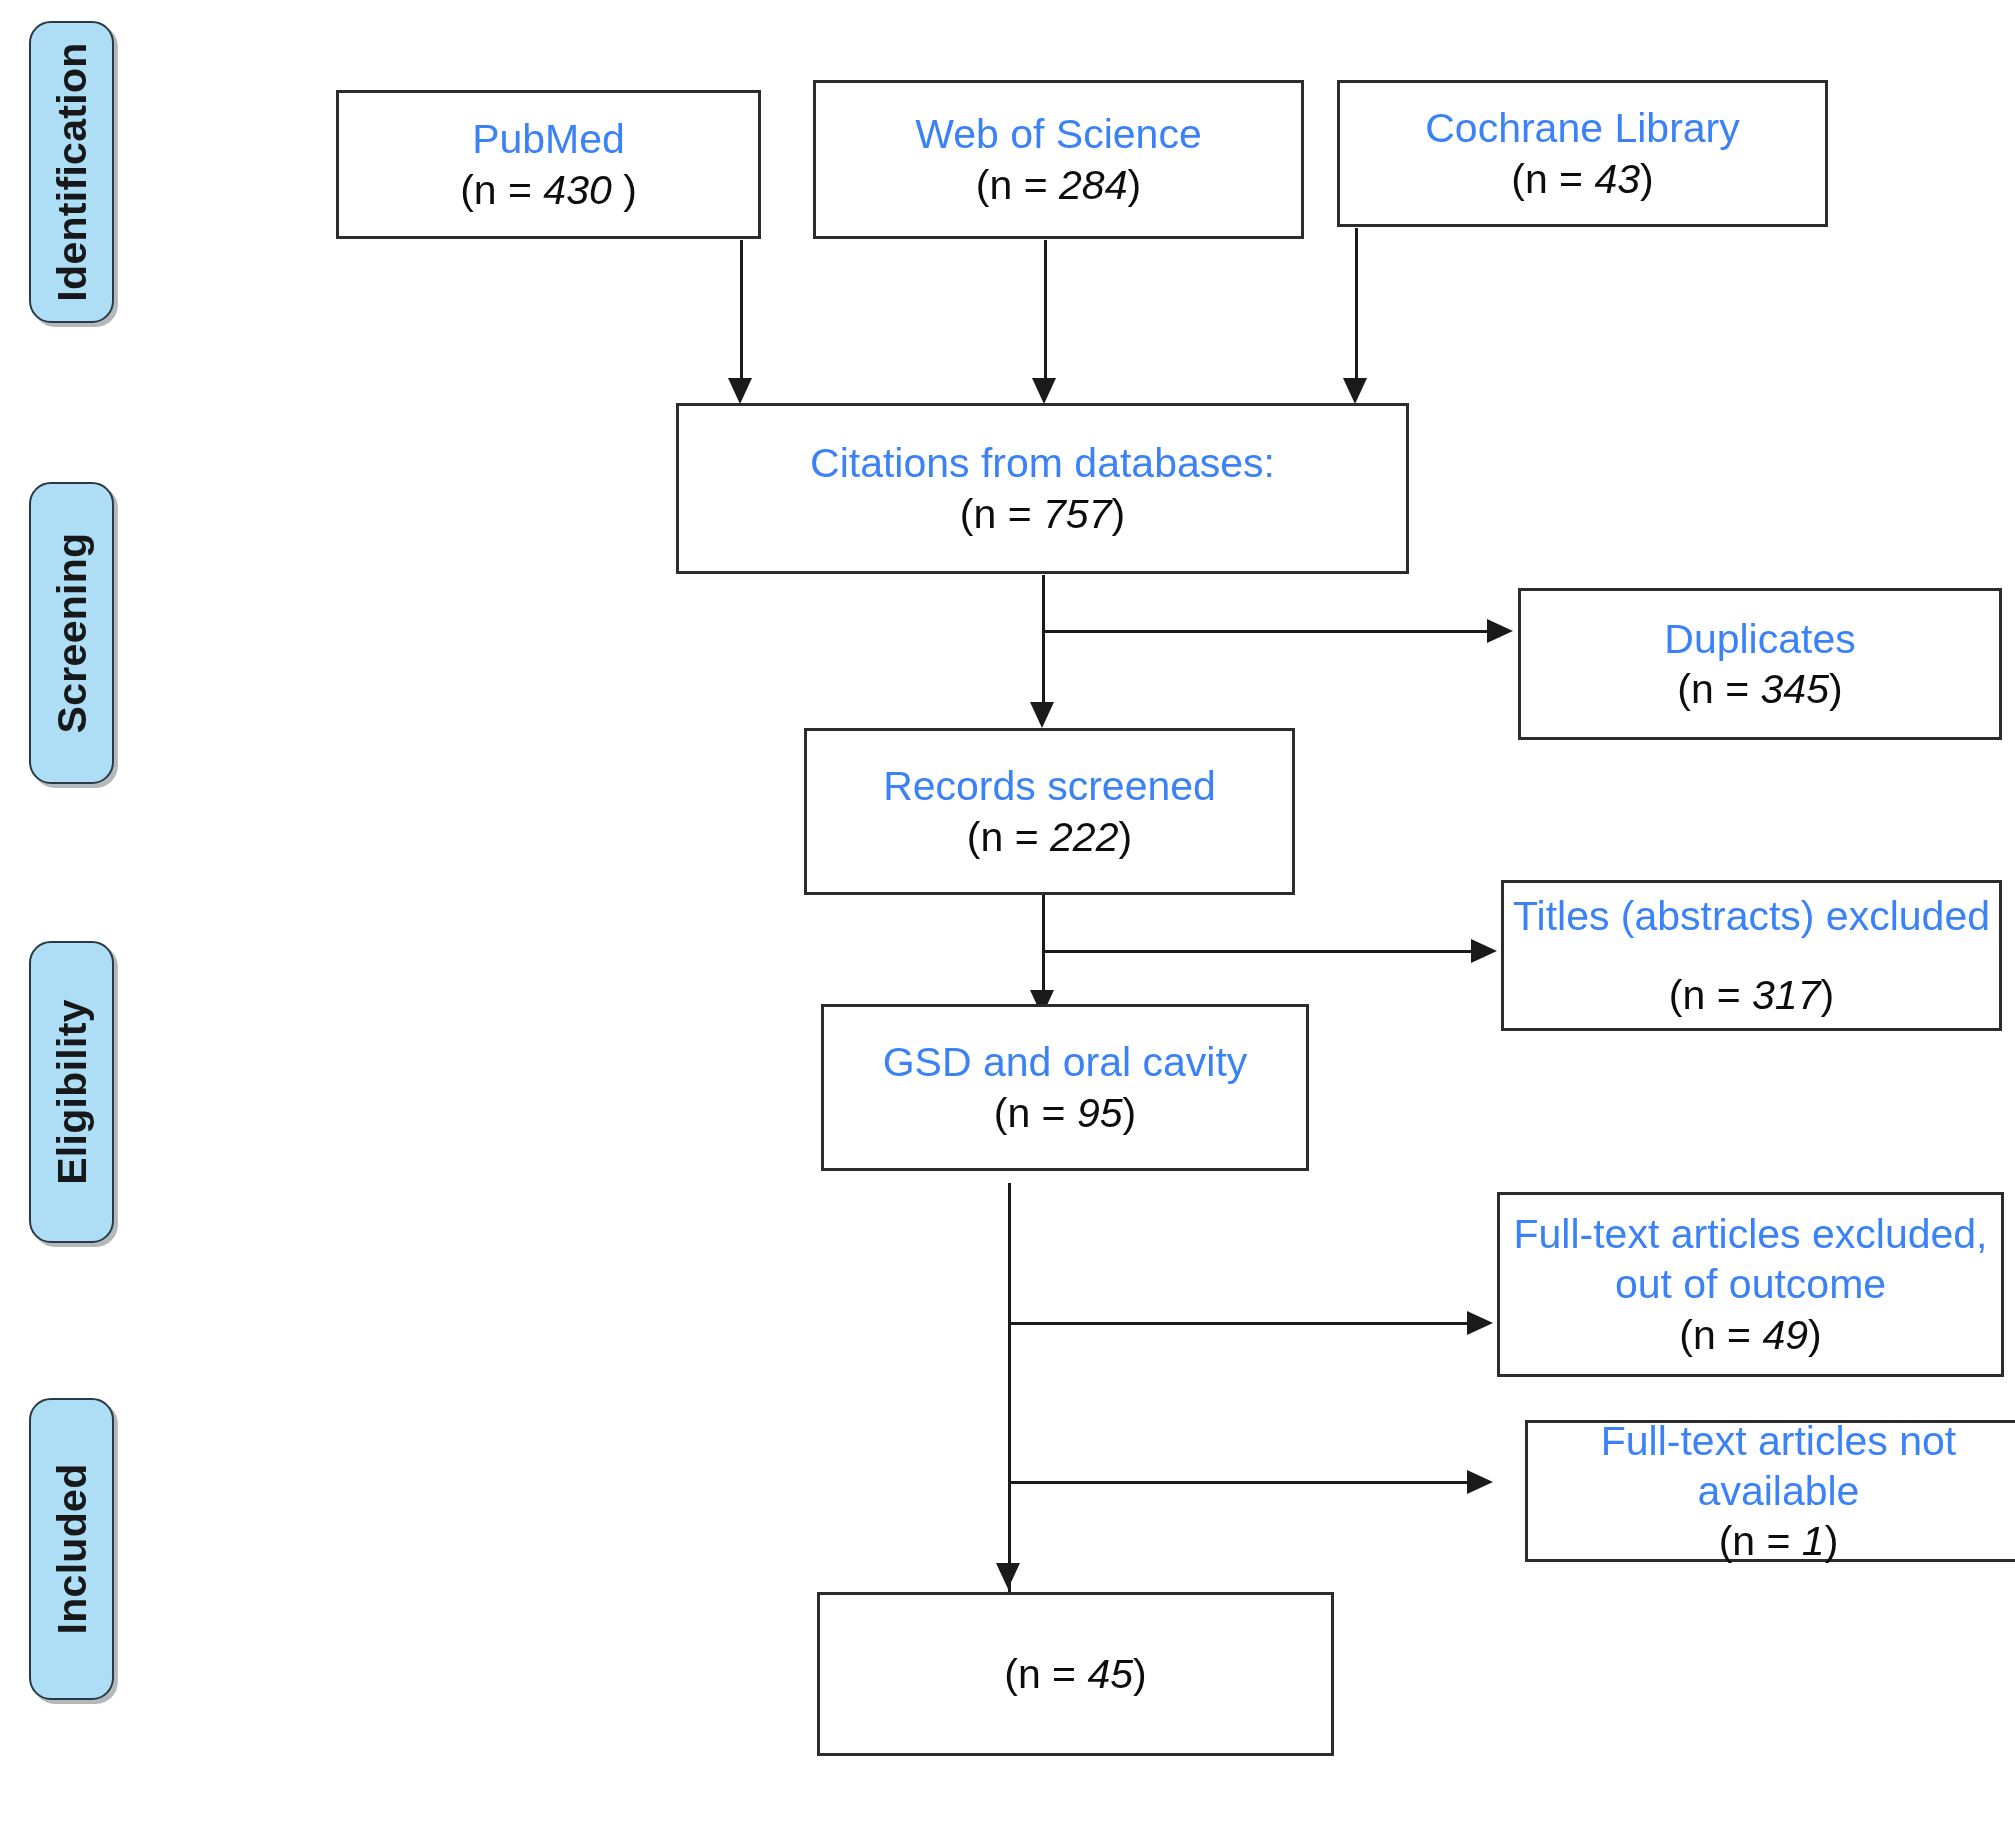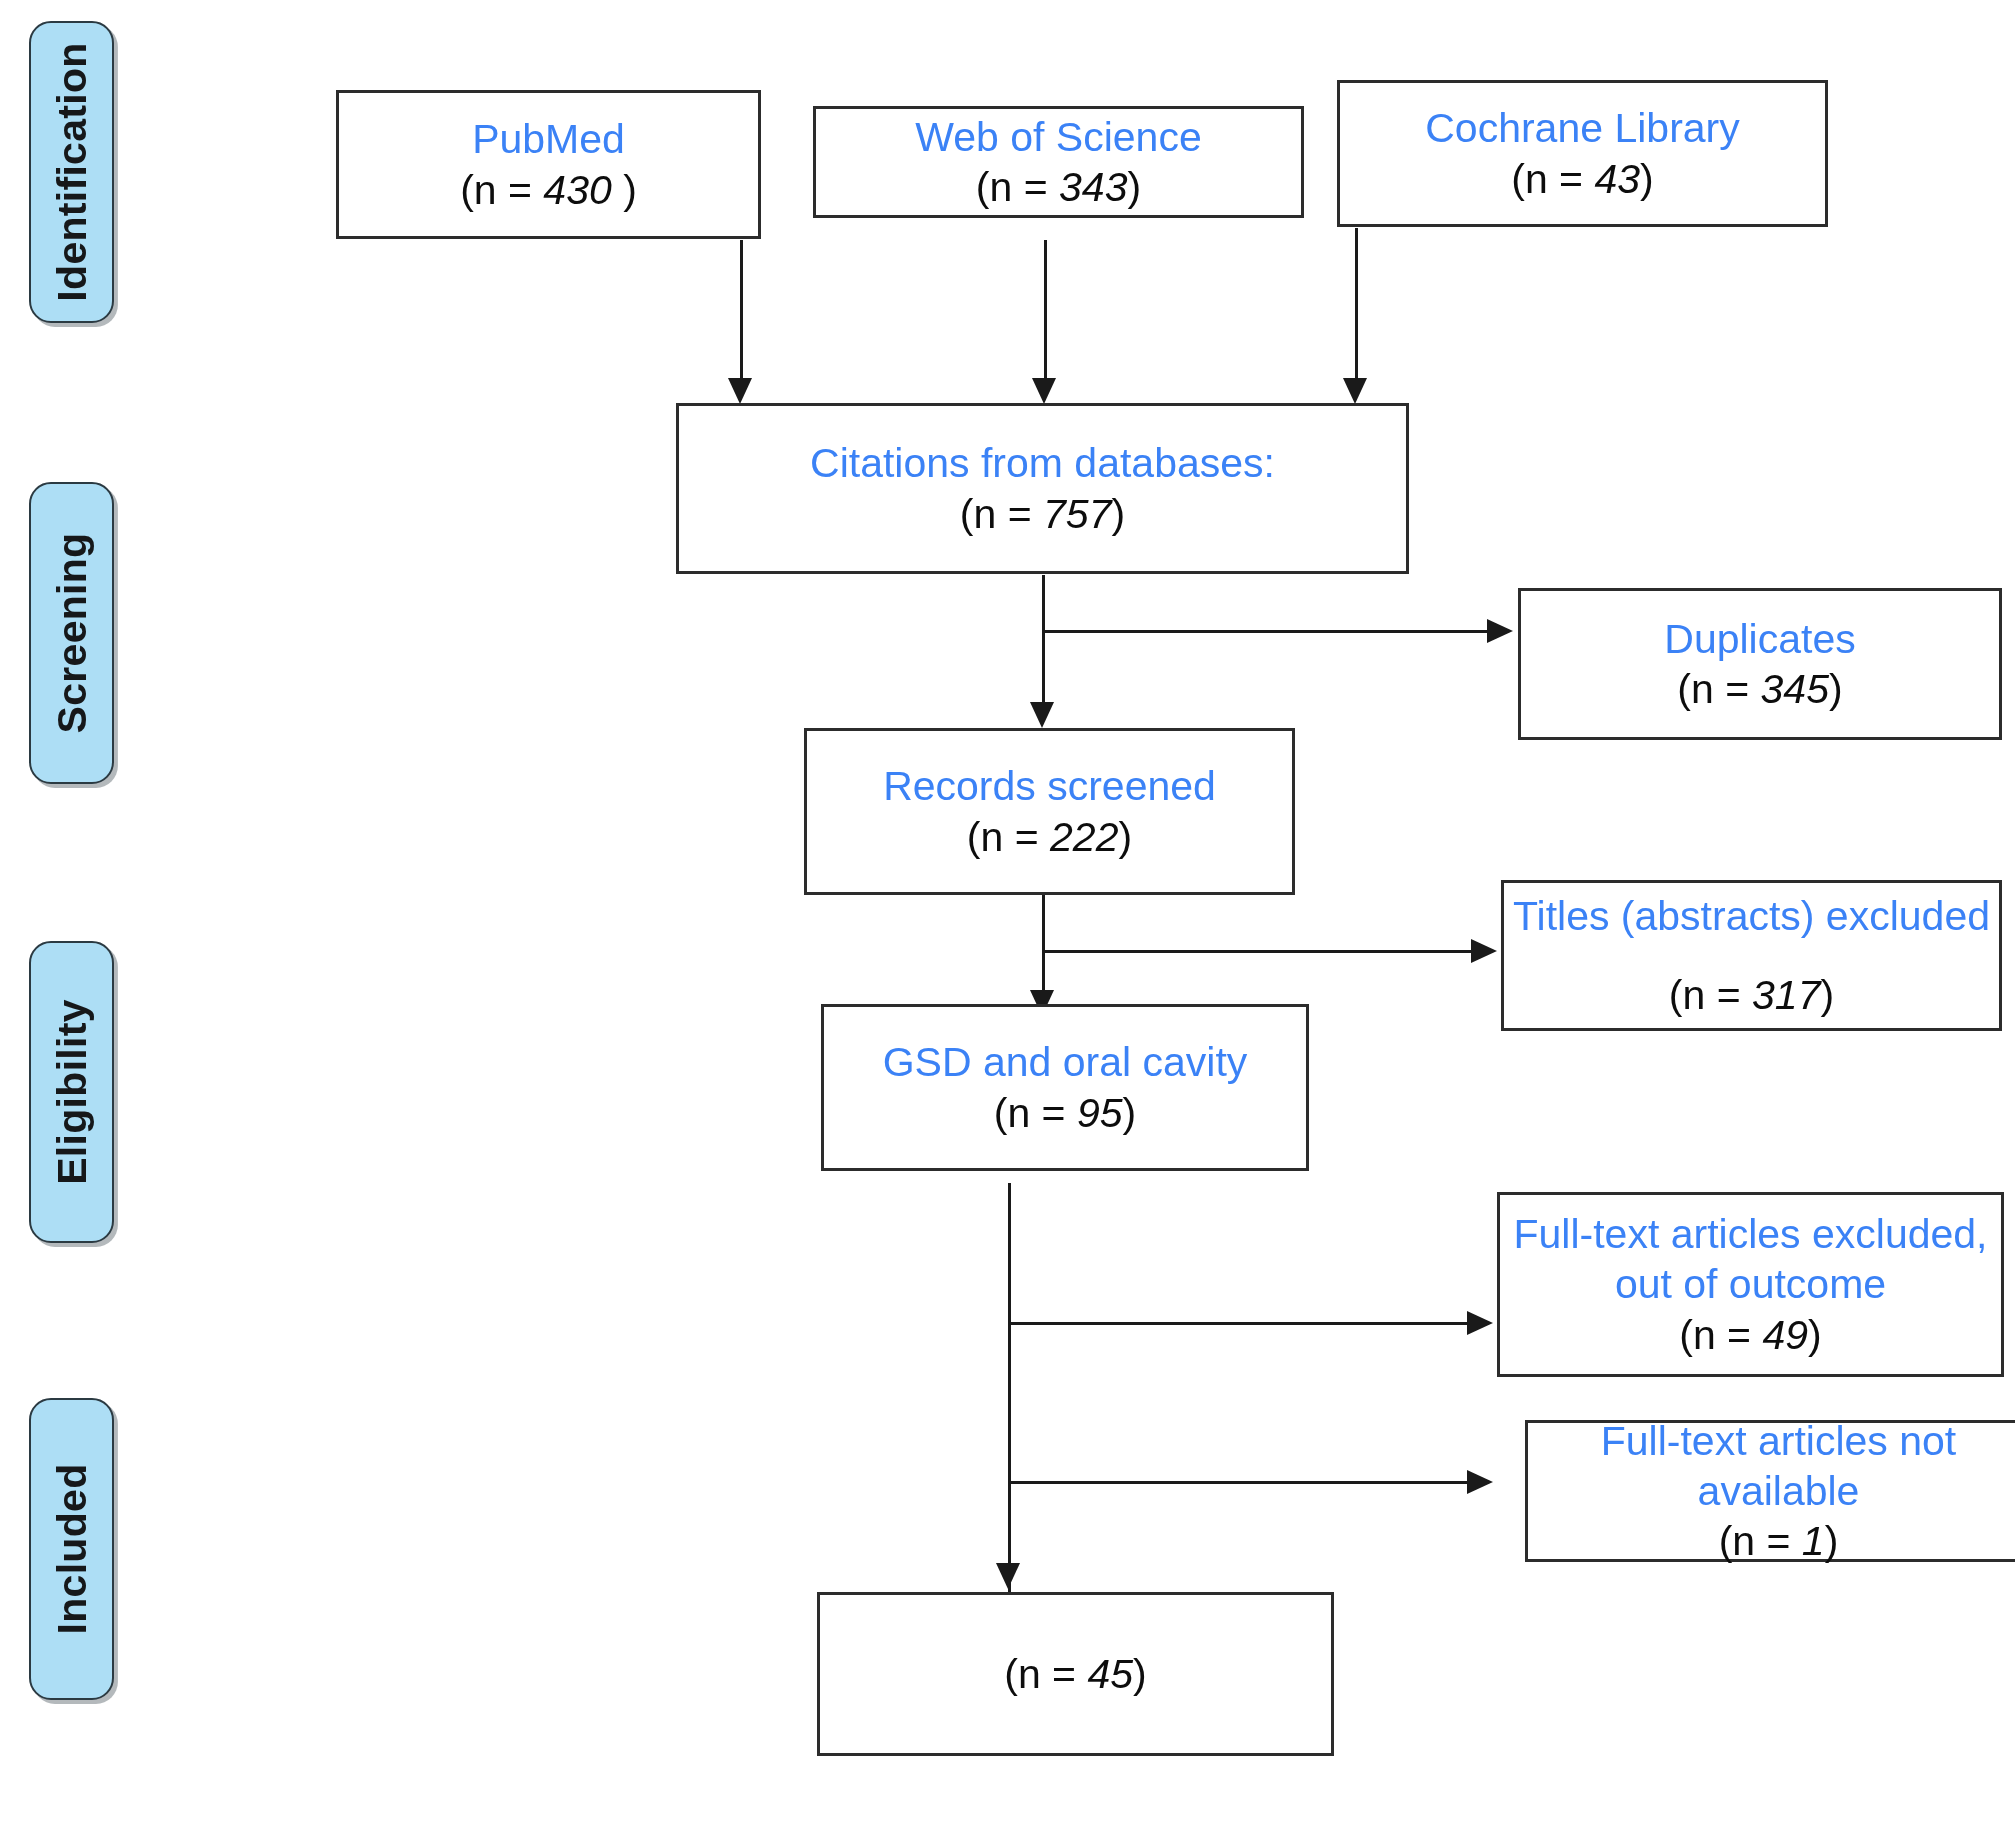--- a/index.html
+++ b/index.html
@@ -113,23 +113,23 @@
 
   <div class="stage-tab" style="left:29.4px; top:1398px; width:85px; height:302px;">
     <span class="stage-label">Included</span>
   </div>
 
   <div class="flow-box" style="left:336px; top:90px; width:425px; height:149px;">
     <div class="line">PubMed</div>
     <div class="count"><span>(n = </span><em>430</em><span> )</span></div>
   </div>
 
-  <div class="flow-box" style="left:813px; top:80px; width:491px; height:112px;margin-top:26px;">
+  <div class="flow-box" style="left:813px; top:80px; width:491px; height:159px;">
     <div class="line">Web of Science</div>
-    <div class="count"><span>(n = </span><em>343</em><span>)</span></div>
+    <div class="count"><span>(n = </span><em>284</em><span>)</span></div>
   </div>
 
   <div class="flow-box" style="left:1337px; top:80px; width:491px; height:147px;">
     <div class="line">Cochrane Library</div>
     <div class="count"><span>(n = </span><em>43</em><span>)</span></div>
   </div>
 
   <div class="conn conn-v" style="left:740px; top:240px; height:154px;"></div>
   <div class="arrow-down" style="left:728px; top:378px;"></div>
 

